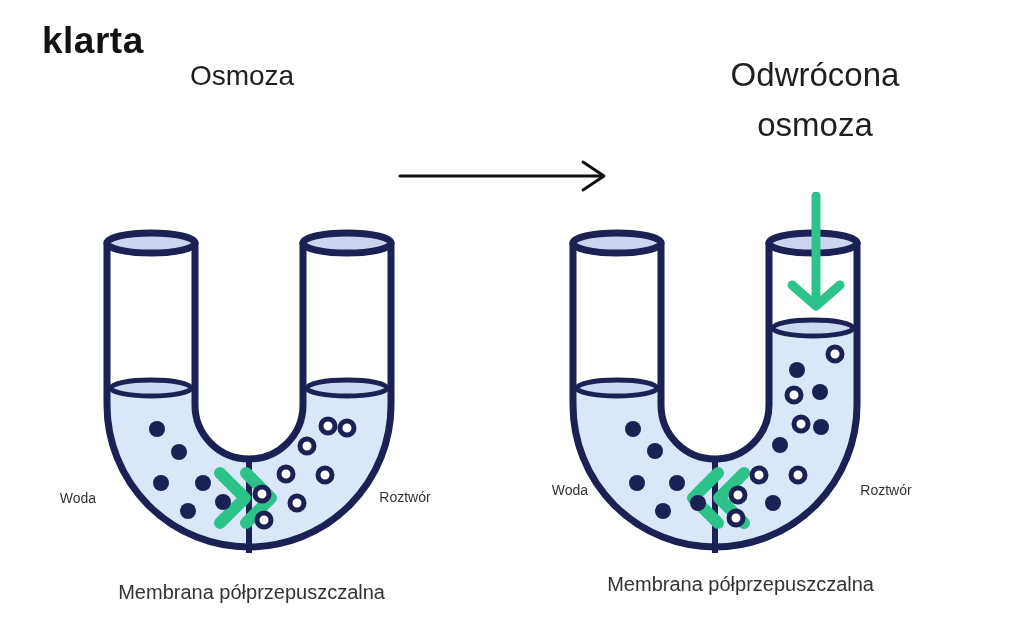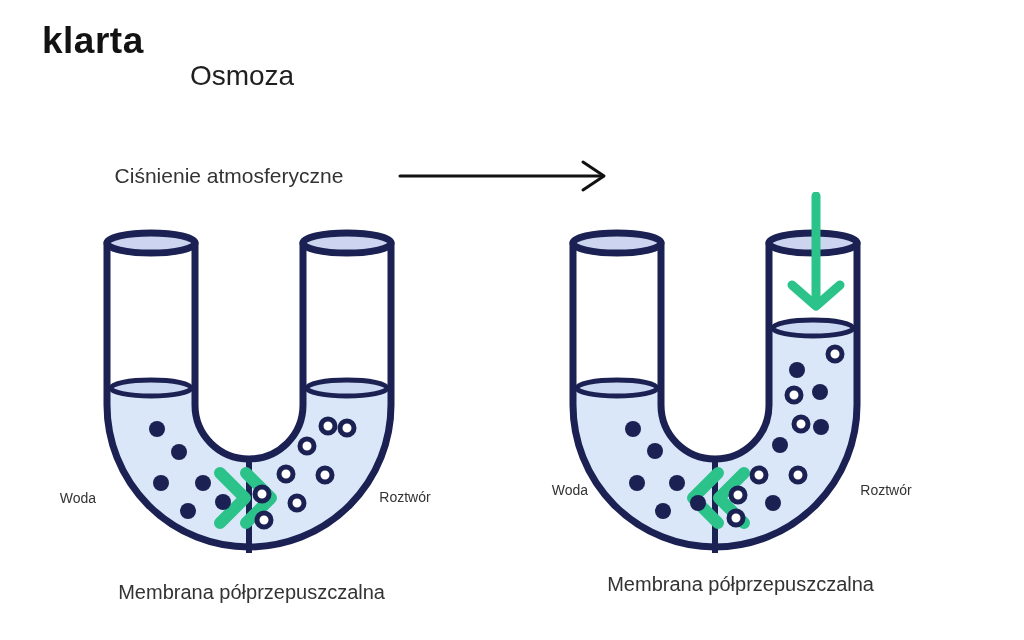--- a/index.html
+++ b/index.html
@@ -31,22 +31,22 @@
   .pressure-arrow{fill:none;stroke:var(--green);stroke-width:9px;stroke-linecap:round;stroke-linejoin:round;}
 </style>
 </head>
 <body>
 
 <div class="page">
 
   <div class="abs logo">klarta</div>
 
   <div class="abs title title-left">Osmoza</div>
+  <div class="abs title title-right">Odwrócona osmoza</div>
 
-  <div class="abs pressure pressure-left">Ciśnienie atmosferyczne</div>
 
   <svg class="abs" style="left:395px;top:158px;" width="215" height="36">
     <line class="flow-arrow-line" x1="5" y1="18" x2="208" y2="18"></line>
     <polyline class="flow-arrow-line" points="188,4 209,18 188,32"></polyline>
   </svg>
 
   <svg class="tube-svg" style="left:93px;top:221px;" viewBox="0 0 312 340">
     <defs>
       <clipPath id="clipA">
         <rect class="clip-left" x="-6" y="167" width="162" height="350"></rect>

